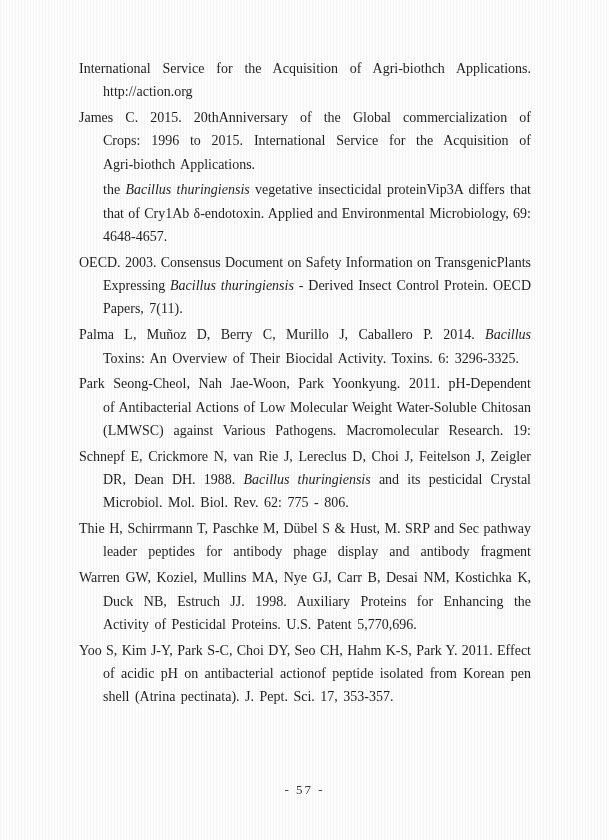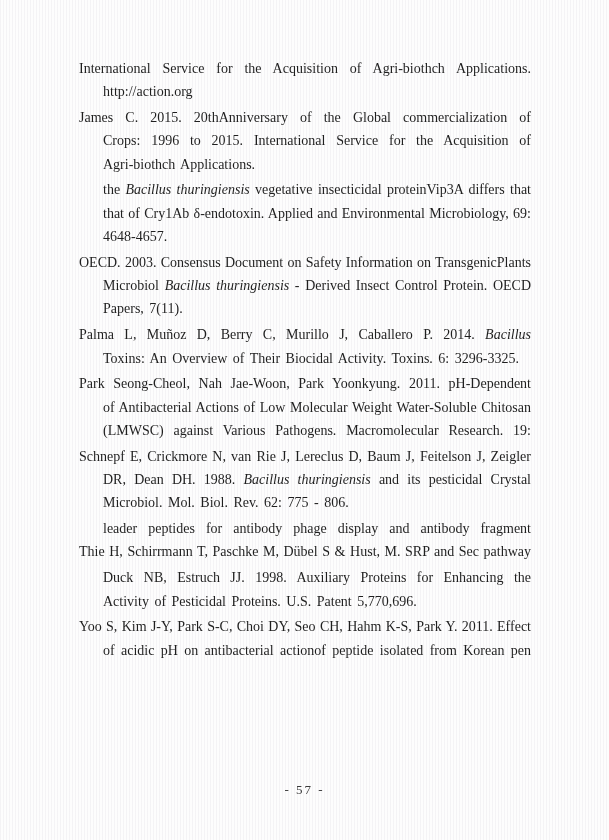--- a/index.html
+++ b/index.html
@@ -79,44 +79,46 @@
         <div class="ref-line cont"><span>Crops: 1996 to 2015. International Service for the Acquisition of</span></div>
         <div class="ref-line cont last"><span>Agri-biothch Applications.</span></div>
       </div>
       <div class="ref">
         <div class="ref-line cont"><span>the </span><i>Bacillus thuringiensis</i><span> vegetative insecticidal proteinVip3A differs that</span></div>
         <div class="ref-line cont"><span>that of Cry1Ab δ-endotoxin. Applied and Environmental Microbiology, 69:</span></div>
         <div class="ref-line cont last"><span>4648-4657.</span></div>
       </div>
       <div class="ref">
         <div class="ref-line"><span>OECD. 2003. Consensus Document on Safety Information on TransgenicPlants</span></div>
-        <div class="ref-line cont"><span>Microbiol </span><i>Bacillus thuringiensis</i><span> - Derived Insect Control Protein. OECD</span></div>
+        <div class="ref-line cont"><span>Expressing </span><i>Bacillus thuringiensis</i><span> - Derived Insect Control Protein. OECD</span></div>
         <div class="ref-line cont last"><span>Papers, 7(11).</span></div>
       </div>
       <div class="ref">
         <div class="ref-line"><span>Palma L, Muñoz D, Berry C, Murillo J, Caballero P. 2014. </span><i>Bacillus thuringiensis</i></div>
         <div class="ref-line cont last"><span>Toxins: An Overview of Their Biocidal Activity. Toxins. 6: 3296-3325.</span></div>
       </div>
       <div class="ref">
         <div class="ref-line"><span>Park Seong-Cheol, Nah Jae-Woon, Park Yoonkyung. 2011. pH-Dependent Mode</span></div>
         <div class="ref-line cont"><span>of Antibacterial Actions of Low Molecular Weight Water-Soluble Chitosan</span></div>
         <div class="ref-line cont last"><span>(LMWSC) against Various Pathogens. Macromolecular Research. 19: 853-860</span></div>
       </div>
       <div class="ref">
-        <div class="ref-line"><span>Schnepf E, Crickmore N, van Rie J, Lereclus D, Baum J, Feitelson J, Zeigler</span></div>
+        <div class="ref-line"><span>Schnepf E, Crickmore N, van Rie J, Lereclus D, Choi J, Feitelson J, Zeigler</span></div>
         <div class="ref-line cont"><span>DR, Dean DH. 1988. </span><i>Bacillus thuringiensis</i><span> and its pesticidal Crystal proteins.</span></div>
         <div class="ref-line cont last"><span>Microbiol. Mol. Biol. Rev. 62: 775 - 806.</span></div>
       </div>
       <div class="ref">
+        <div class="ref-line"><span>Thie H, Schirrmann T, Paschke M, Dübel S &amp; Hust, M. SRP and Sec pathway</span></div>
         <div class="ref-line cont"><span>leader peptides for antibody phage display and antibody fragment</span></div>
-        <div class="ref-line"><span>Thie H, Schirrmann T, Paschke M, Dübel S &amp; Hust, M. SRP and Sec pathway</span></div>
       </div>
       <div class="ref">
+        <div class="ref-line"><span>Warren GW, Koziel, Mullins MA, Nye GJ, Carr B, Desai NM, Kostichka K,</span></div>
         <div class="ref-line cont"><span>Duck NB, Estruch JJ. 1998. Auxiliary Proteins for Enhancing the Insecticidal</span></div>
         <div class="ref-line cont last"><span>Activity of Pesticidal Proteins. U.S. Patent 5,770,696.</span></div>
       </div>
       <div class="ref">
         <div class="ref-line"><span>Yoo S, Kim J-Y, Park S-C, Choi DY, Seo CH, Hahm K-S, Park Y. 2011. Effect</span></div>
         <div class="ref-line cont"><span>of acidic pH on antibacterial actionof peptide isolated from Korean pen</span></div>
+        <div class="ref-line cont last"><span>shell (Atrina pectinata). J. Pept. Sci. 17, 353-357.</span></div>
       </div>
     </div>
   <div class="footer-pagenum">- 57 -</div>
 </div>
 
 </body></html>

